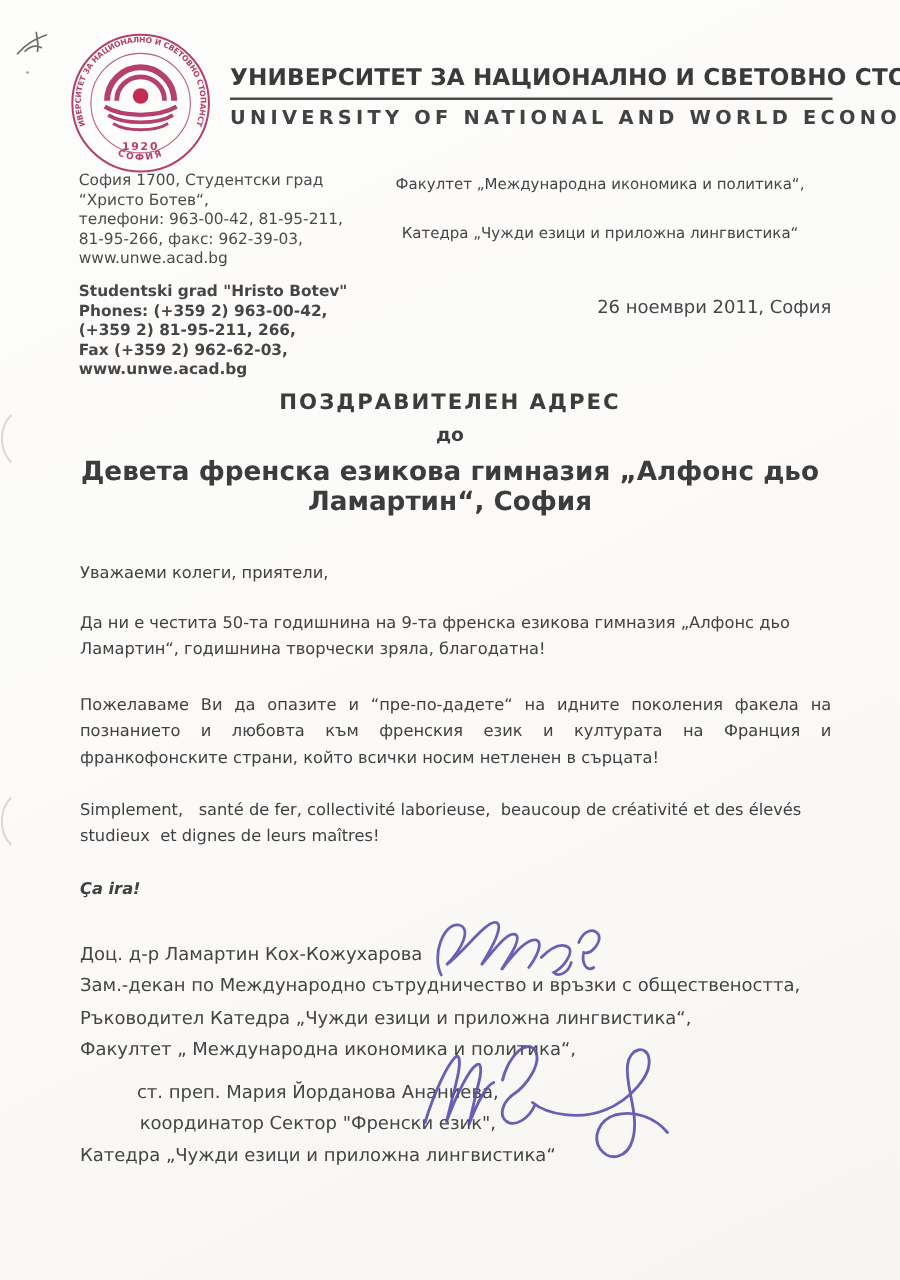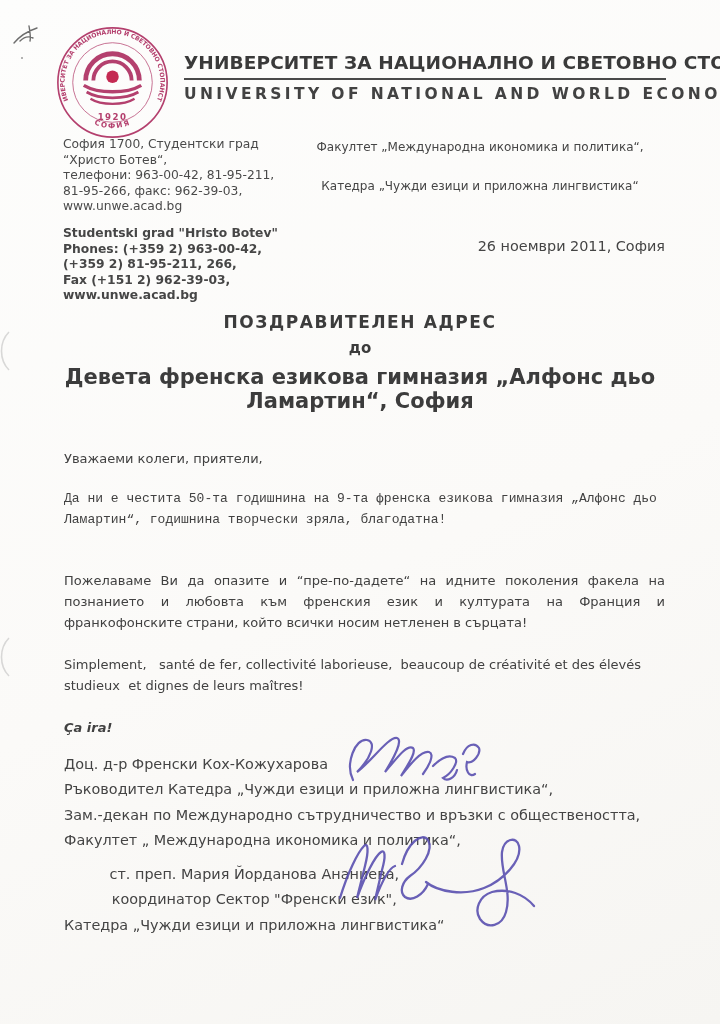--- a/index.html
+++ b/index.html
@@ -36,21 +36,21 @@
   .title-block { position:absolute; left:40px; top:312px; width:640px;
     text-align:center; color:#3c3c3c; }
   .title-heading { font-size:17px; font-weight:bold; letter-spacing:1.6px; }
   .title-to { font-size:15px; font-weight:bold; margin-top:7px; }
   .title-recipient { font-size:21px; font-weight:bold; margin-top:8px; }
 
   
   .body-text { position:absolute; left:64px; top:448px; width:601px;
     font-size:13px; line-height:21px; color:#414141; }
   .salutation { margin-bottom:19px; }
-  .par-1 { margin-bottom:40px;font-family:Liberation Mono, monospace; }
+  .par-1 { margin-bottom:24px; }
   .par-2 { margin-bottom:21px; text-align:justify; }
   .par-3 { margin-bottom:0; white-space:pre-wrap; }
   .slogan { margin-top:21px; font-style:italic; font-weight:bold; }
 
   
   .sig-text-1 { position:absolute; left:64px; top:752px;
     font-size:14.4px; line-height:25.4px; color:#444; }
   .sig-text-2 { position:absolute; left:64px; top:862px;
     font-size:14.4px; line-height:25.4px; color:#444;text-align:center; }
   .sig-ink-1 { position:absolute; left:345px; top:720px; width:152px; height:74px; }
@@ -114,21 +114,21 @@
       <div>София 1700, Студентски град</div>
       <div>“Христо Ботев“,</div>
       <div>телефони: 963-00-42, 81-95-211,</div>
       <div>81-95-266, факс: 962-39-03,</div>
       <div>www.unwe.acad.bg</div>
     </div>
     <div class="contact-en">
       <div>Studentski grad "Hristo Botev"</div>
       <div>Phones: (+359 2) 963-00-42,</div>
       <div>(+359 2) 81-95-211, 266,</div>
-      <div>Fax (+151 2) 962-39-03,</div>
+      <div>Fax (+359 2) 962-62-03,</div>
       <div>www.unwe.acad.bg</div>
     </div>
   </div>
 
   <div class="faculty">
     <div>Факултет „Международна икономика и политика“,</div>
     <div class="faculty-line2">Катедра „Чужди езици и приложна лингвистика“</div>
   </div>
   <div class="dateline">26 ноември 2011, София</div>
 
@@ -140,23 +140,23 @@
 
   <div class="body-text">
     <p class="salutation">Уважаеми колеги, приятели,</p>
     <p class="par-1">Да ни е честита 50-та годишнина на 9-та френска езикова гимназия „Алфонс дьо Ламартин“, годишнина творчески зряла, благодатна!</p>
     <p class="par-2">Пожелаваме Ви да опазите и “пре-по-дадете“ на идните поколения факела на познанието и любовта към френския език и културата на Франция и франкофонските страни, който всички носим нетленен в сърцата!</p>
     <p class="par-3">Simplement,   santé de fer, collectivité laborieuse,  beaucoup de créativité et des élevés studieux  et dignes de leurs maîtres!</p>
     <p class="slogan">Ça ira!</p>
   </div>
 
   <div class="sig-text-1">
-    <div>Доц. д-р Френски Кох-Кожухарова</div>
+    <div>Доц. д-р Ламартин Кох-Кожухарова</div>
+    <div>Зам.-декан по Международно сътрудничество и връзки с обществеността,</div>
     <div>Ръководител Катедра „Чужди езици и приложна лингвистика“,</div>
-    <div>Зам.-декан по Международно сътрудничество и връзки с обществеността,</div>
     <div>Факултет „ Международна икономика и политика“,</div>
   </div>
   <svg class="sig-ink-1" viewBox="0 0 152 74">
     <g fill="none" stroke="#5a50b0" stroke-width="2.2" stroke-linecap="round" opacity="0.9">
       <path d="M8,60 C0,44 10,18 22,20 C32,22 26,38 12,52 C26,42 44,16 52,18 C58,20 50,36 40,52 C52,38 62,24 68,28 C72,32 62,46 56,56 C64,46 76,30 84,32 C90,34 84,46 78,54"></path>
       <path d="M88,46 C96,38 104,34 110,38 C114,42 106,54 98,58 C102,62 110,58 112,50"></path>
       <path d="M118,34 C122,24 130,22 134,28 C136,34 128,44 122,42 C120,50 124,58 130,54"></path>
     </g>
   </svg>
 

